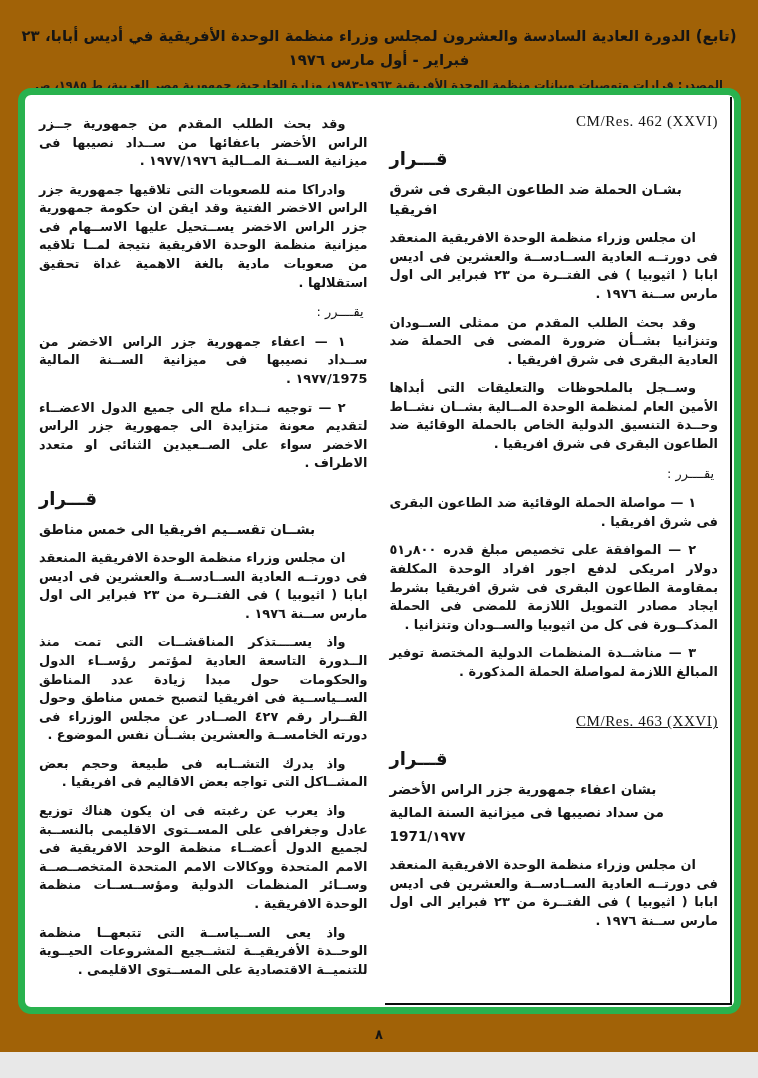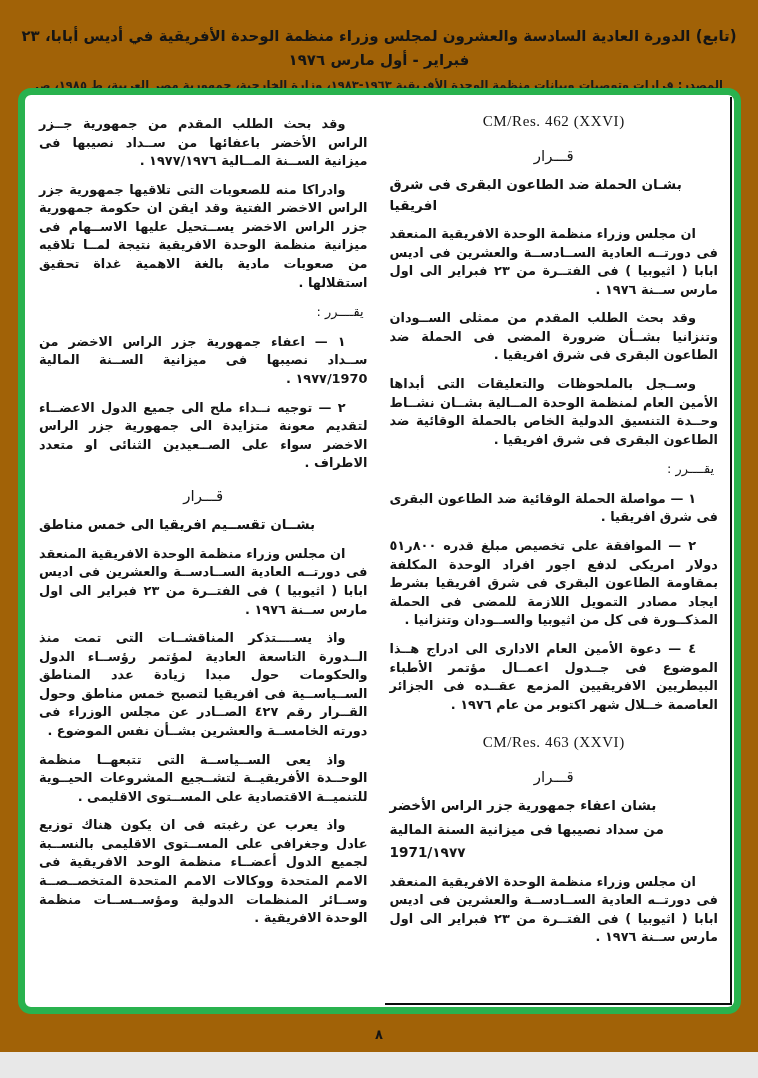--- a/index.html
+++ b/index.html
@@ -17,26 +17,26 @@
     border:7px solid #29b24e; border-radius:13px;
     background:#fff; overflow:hidden; padding:10px 16px 8px 14px;
   }
   .scan-line-v { position:absolute; top:2px; bottom:2px; right:2px; width:2px; background:#0c0c0c; }
   .scan-line-h { position:absolute; bottom:2px; right:2px; width:49%; height:2px; background:#0c0c0c; }
   .columns { display:flex; direction:rtl; gap:22px; height:100%; }
   .col { flex:1 1 0; direction:rtl; text-align:justify; font-size:12.9px; line-height:1.44; }
   .para { margin:10px 0; text-indent:22px;font-weight:bold; }
   .decree { margin:11px 0; text-indent:4px; }
   .res-label {
-    direction:ltr; text-align:center; font-family:"Liberation Serif","DejaVu Serif",serif;
+    direction:ltr; text-align:right; font-family:"Liberation Serif","DejaVu Serif",serif;
     font-size:15px; letter-spacing:0.6px; margin:6px 0 4px 0; font-weight:400;
   }
-  .res-label.gap-lg { margin-top:18px; }
+  .res-label.gap-lg { margin-top:30px;text-decoration:underline; }
   .res-label.gap-md { margin-top:18px; }
-  .res-title { text-align:center; font-weight:400; font-size:15px; margin:13px 0 7px; text-indent:0; }
+  .res-title { text-align:left; font-weight:700; font-size:18px; margin:13px 0 7px; text-indent:0; }
   .res-subtitle { text-align:left; font-weight:700; font-size:13.6px; margin:3px 0; text-indent:0; line-height:1.5; }
   .page-number { position:absolute; bottom:10px; left:0; right:0; text-align:center; font-size:13px; font-weight:700; }
 </style>
 </head>
 <body>
 
 <div class="page">
 
   <div class="header">
     <div class="header-line1">(تابع) الدورة العادية السادسة والعشرون لمجلس وزراء منظمة الوحدة الأفريقية في أديس أبابا، ٢٣ فبراير - أول مارس ١٩٧٦</div>
@@ -44,46 +44,47 @@
   </div>
 
   <div class="doc-frame">
     <div class="columns">
 
       <div class="col">
         <div class="res-label">CM/Res. 462 (XXVI)</div>
         <div class="res-title">قـــرار</div>
         <div class="res-subtitle">بشـان الحملة ضد الطاعون البقرى فى شرق افريقيا</div>
         <div class="para">ان مجلس وزراء منظمة الوحدة الافريقية المنعقد فى دورتــه العادية الســادســة والعشرين فى اديس ابابا ( اثيوبيا ) فى الفتــرة من ٢٣ فبراير الى اول مارس ســنة ١٩٧٦ .</div>
-        <div class="para">وقد بحث الطلب المقدم من ممثلى الســودان وتنزانيا بشــأن ضرورة المضى فى الحملة ضد الطاعون البقرى فى شرق افريقيا .</div>
+        <div class="para">وقد بحث الطلب المقدم من ممثلى الســودان وتنزانيا بشــأن ضرورة المضى فى الحملة ضد العادية البقرى فى شرق افريقيا .</div>
         <div class="para">وســجل بالملحوظات والتعليقات التى أبداها الأمين العام لمنظمة الوحدة المــالية بشــان نشــاط وحــدة التنسيق الدولية الخاص بالحملة الوقائية ضد الطاعون البقرى فى شرق افريقيا .</div>
         <div class="decree">يقــــرر :</div>
         <div class="para">١ — مواصلة الحملة الوقائية ضد الطاعون البقرى فى شرق افريقيا .</div>
         <div class="para">٢ — الموافقة على تخصيص مبلغ قدره ٨٠٠ر٥١ دولار امريكى لدفع اجور افراد الوحدة المكلفة بمقاومة الطاعون البقرى فى شرق افريقيا بشرط ايجاد مصادر التمويل اللازمة للمضى فى الحملة المذكــورة فى كل من اثيوبيا والســودان وتنزانيا .</div>
-        <div class="para">٤ — دعوة الأمين العام الادارى الى ادراج هــذا الموضوع فى جــدول اعمــال مؤتمر الأطباء البيطريين الافريقيين المزمع عقــده فى الجزائر العاصمة خــلال شهر اكتوبر من عام ١٩٧٦ .</div>
+        <div class="para">٣ — مناشــدة المنظمات الدولية المختصة توفير المبالغ اللازمة لمواصلة الحملة المذكورة .</div>
         <div class="res-label gap-lg">CM/Res. 463 (XXVI)</div>
         <div class="res-title">قـــرار</div>
         <div class="res-subtitle">بشان اعفاء جمهورية جزر الراس الأخضر</div>
         <div class="res-subtitle">من سداد نصيبها فى ميزانية السنة المالية</div>
         <div class="res-subtitle">١٩٧٧/1971</div>
         <div class="para">ان مجلس وزراء منظمة الوحدة الافريقية المنعقد فى دورتــه العادية الســادســة والعشرين فى اديس ابابا ( اثيوبيا ) فى الفتــرة من ٢٣ فبراير الى اول مارس ســنة ١٩٧٦ .</div>
       </div>
 
       <div class="col">
         <div class="para">وقد بحث الطلب المقدم من جمهورية جــزر الراس الأخضر باعفائها من ســداد نصيبها فى ميزانية الســنة المــالية ١٩٧٧/١٩٧٦ .</div>
         <div class="para">وادراكا منه للصعوبات التى تلاقيها جمهورية جزر الراس الاخضر الفتية وقد ايقن ان حكومة جمهورية جزر الراس الاخضر يســتحيل عليها الاســهام فى ميزانية منظمة الوحدة الافريقية نتيجة لمــا تلاقيه من صعوبات مادية بالغة الاهمية غداة تحقيق استقلالها .</div>
         <div class="decree">يقــــرر :</div>
-        <div class="para">١ — اعفاء جمهورية جزر الراس الاخضر من ســداد نصيبها فى ميزانية الســنة المالية ١٩٧٧/1970 .</div>
+        <div class="para">١ — اعفاء جمهورية جزر الراس الاخضر من ســداد نصيبها فى ميزانية الســنة المالية ١٩٧٧/1975 .</div>
         <div class="para">٢ — توجيه نــداء ملح الى جميع الدول الاعضــاء لتقديم معونة متزايدة الى جمهورية جزر الراس الاخضر سواء على الصــعيدين الثنائى او متعدد الاطراف .</div>
         <div class="res-title">قـــرار</div>
         <div class="res-subtitle">بشــان تقســيم افريقيا الى خمس مناطق</div>
         <div class="para">ان مجلس وزراء منظمة الوحدة الافريقية المنعقد فى دورتــه العادية الســادســة والعشرين فى اديس ابابا ( اثيوبيا ) فى الفتــرة من ٢٣ فبراير الى اول مارس ســنة ١٩٧٦ .</div>
         <div class="para">واذ يســــتذكر المناقشــات التى تمت منذ الــدورة التاسعة العادية لمؤتمر رؤســاء الدول والحكومات حول مبدا زيادة عدد المناطق الســياســية فى افريقيا لتصبح خمس مناطق وحول القــرار رقم ٤٢٧ الصــادر عن مجلس الوزراء فى دورته الخامســة والعشرين بشــأن نفس الموضوع .</div>
+        <div class="para">واذ يدرك التشــابه فى طبيعة وحجم بعض المشــاكل التى تواجه بعض الاقاليم فى افريقيا .</div>
+        <div class="para">واذ يعرب عن رغبته فى ان يكون هناك توزيع عادل وجغرافى على المســتوى الاقليمى بالنســبة لجميع الدول أعضــاء منظمة الوحد الافريقية فى الامم المتحدة ووكالات الامم المتحدة المتخصــصــة وســائر المنظمات الدولية ومؤســســات منظمة الوحدة الافريقية .</div>
         <div class="para">واذ يعى الســياســة التى تتبعهــا منظمة الوحــدة الأفريقيــة لتشــجيع المشروعات الحيــوية للتنميــة الاقتصادية على المســتوى الاقليمى .</div>
-        <div class="para">واذ يعرب عن رغبته فى ان يكون هناك توزيع عادل وجغرافى على المســتوى الاقليمى بالنســبة لجميع الدول أعضــاء منظمة الوحد الافريقية فى الامم المتحدة ووكالات الامم المتحدة المتخصــصــة وســائر المنظمات الدولية ومؤســســات منظمة الوحدة الافريقية .</div>
       </div>
 
     </div>
     <div class="scan-line-v"></div>
     <div class="scan-line-h"></div>
   </div>
 
   <div class="page-number">٨</div>
 
 </div>

